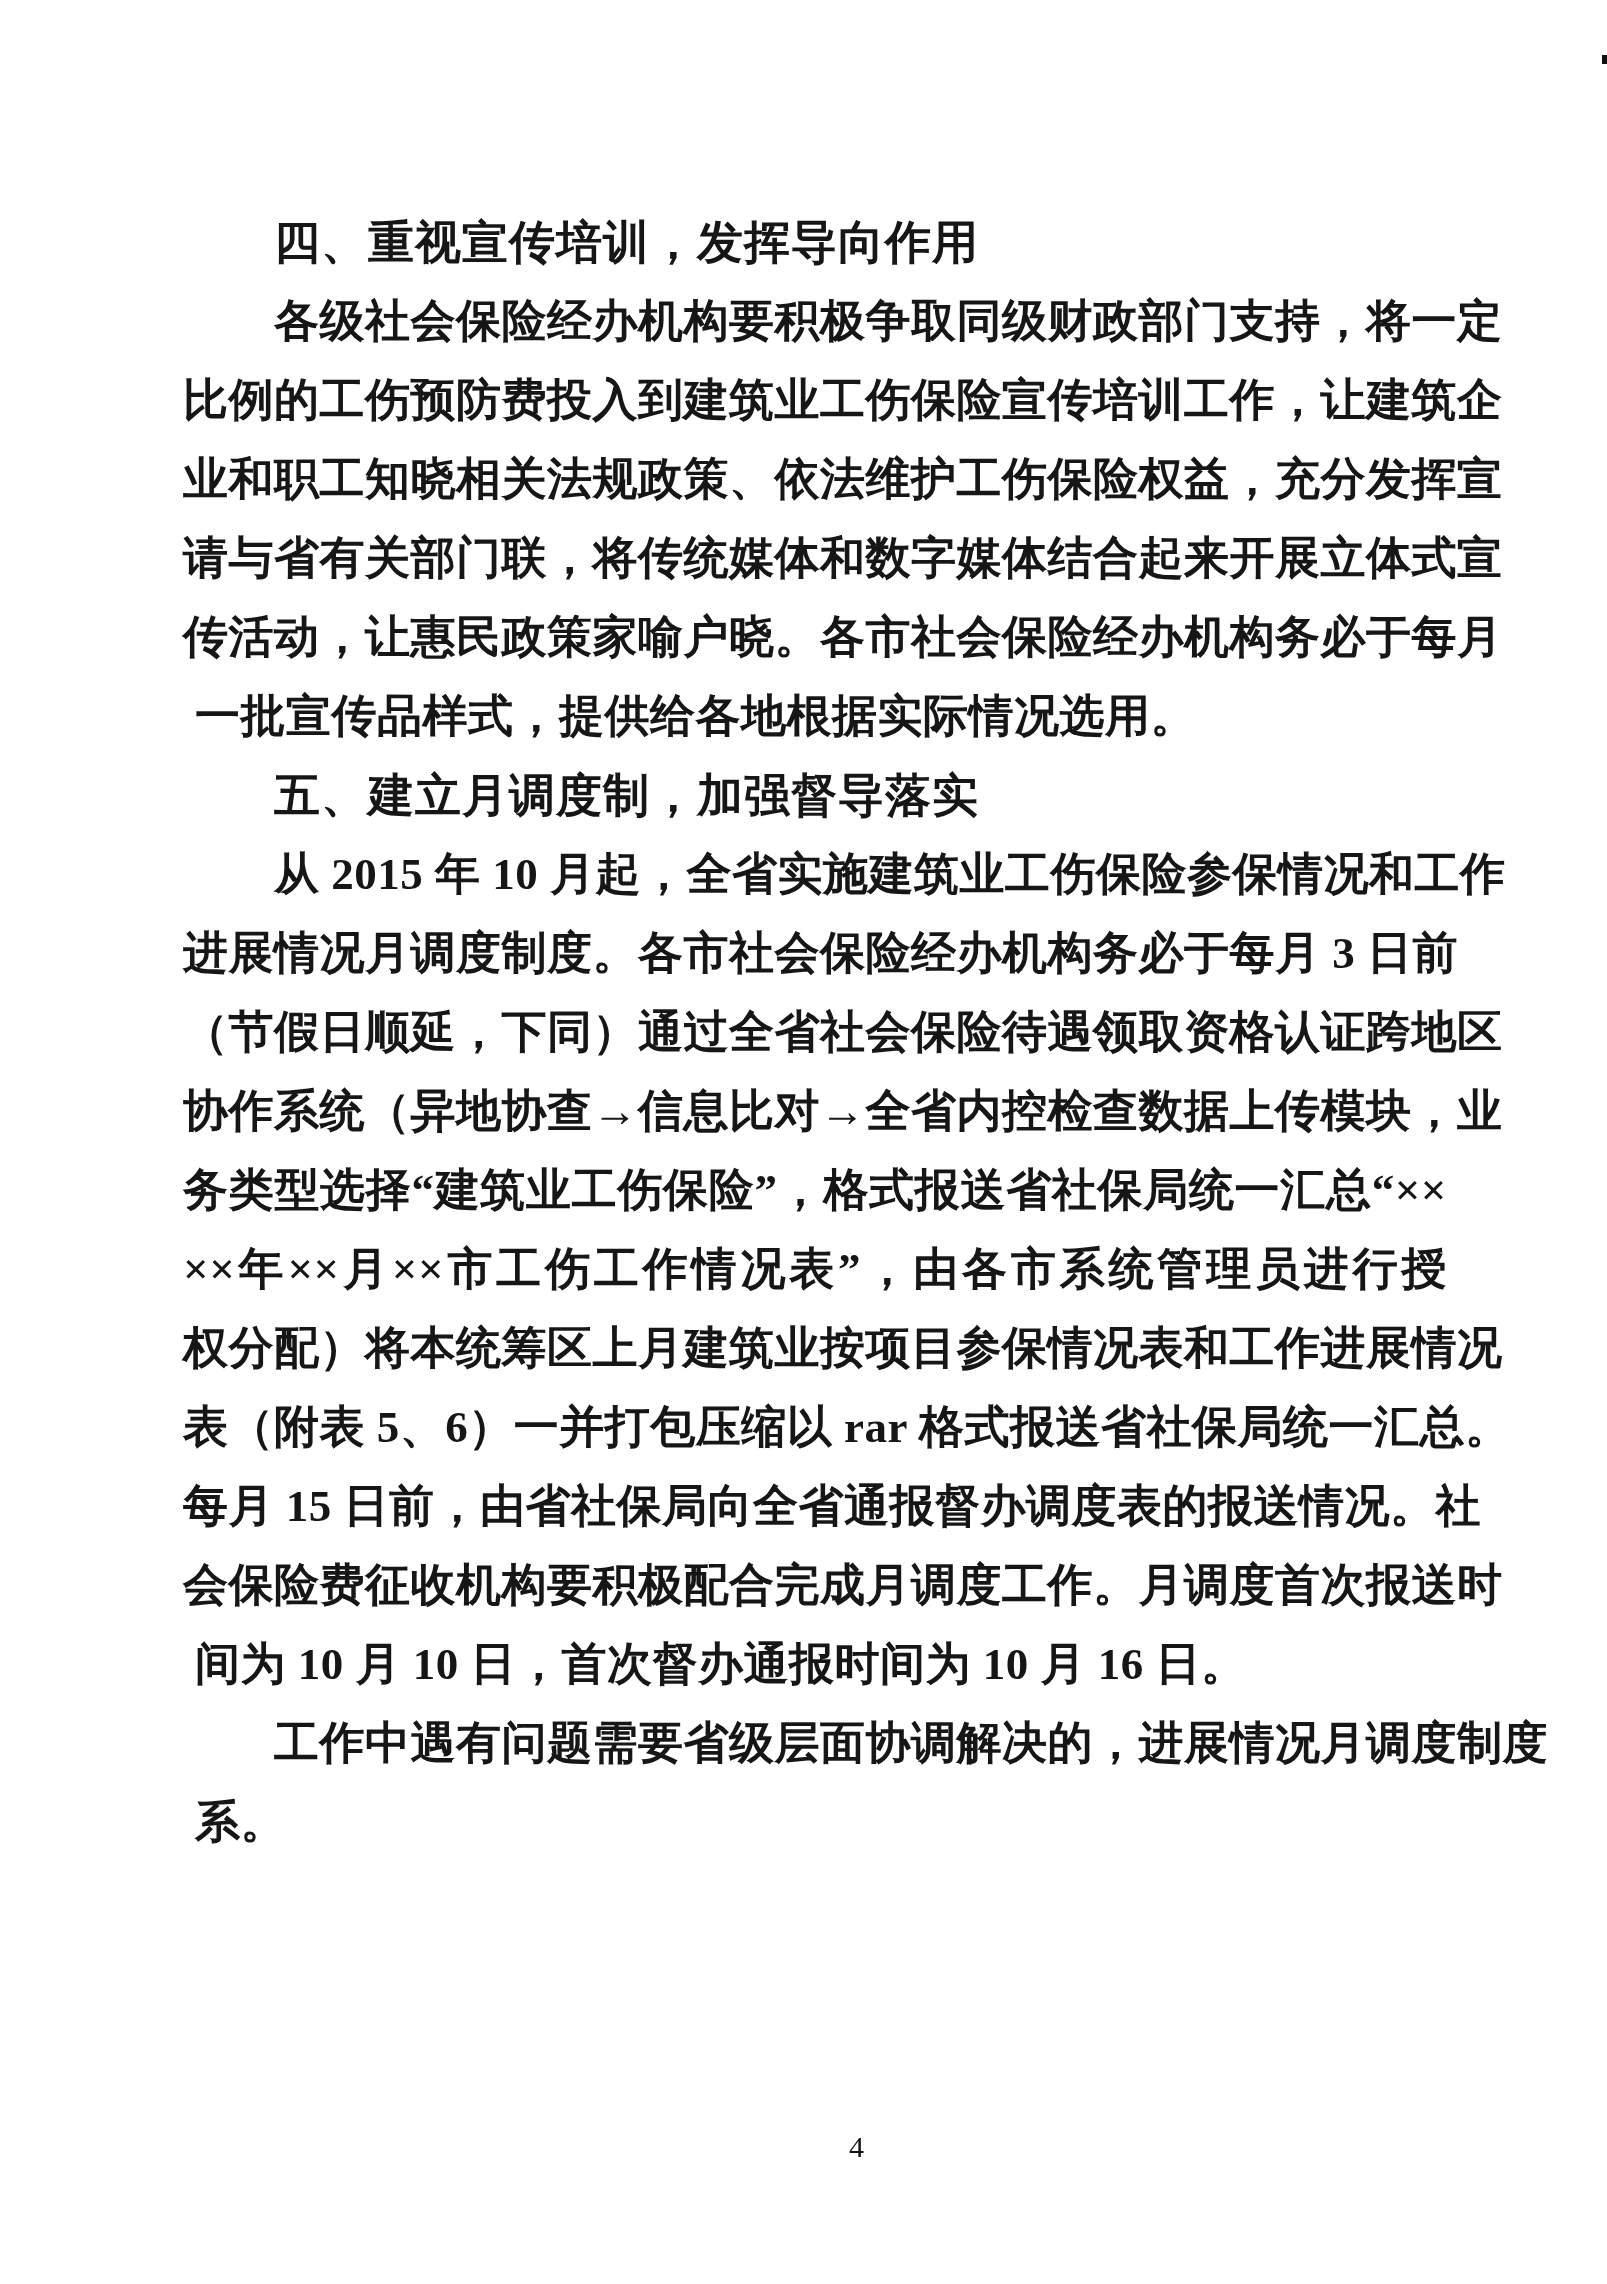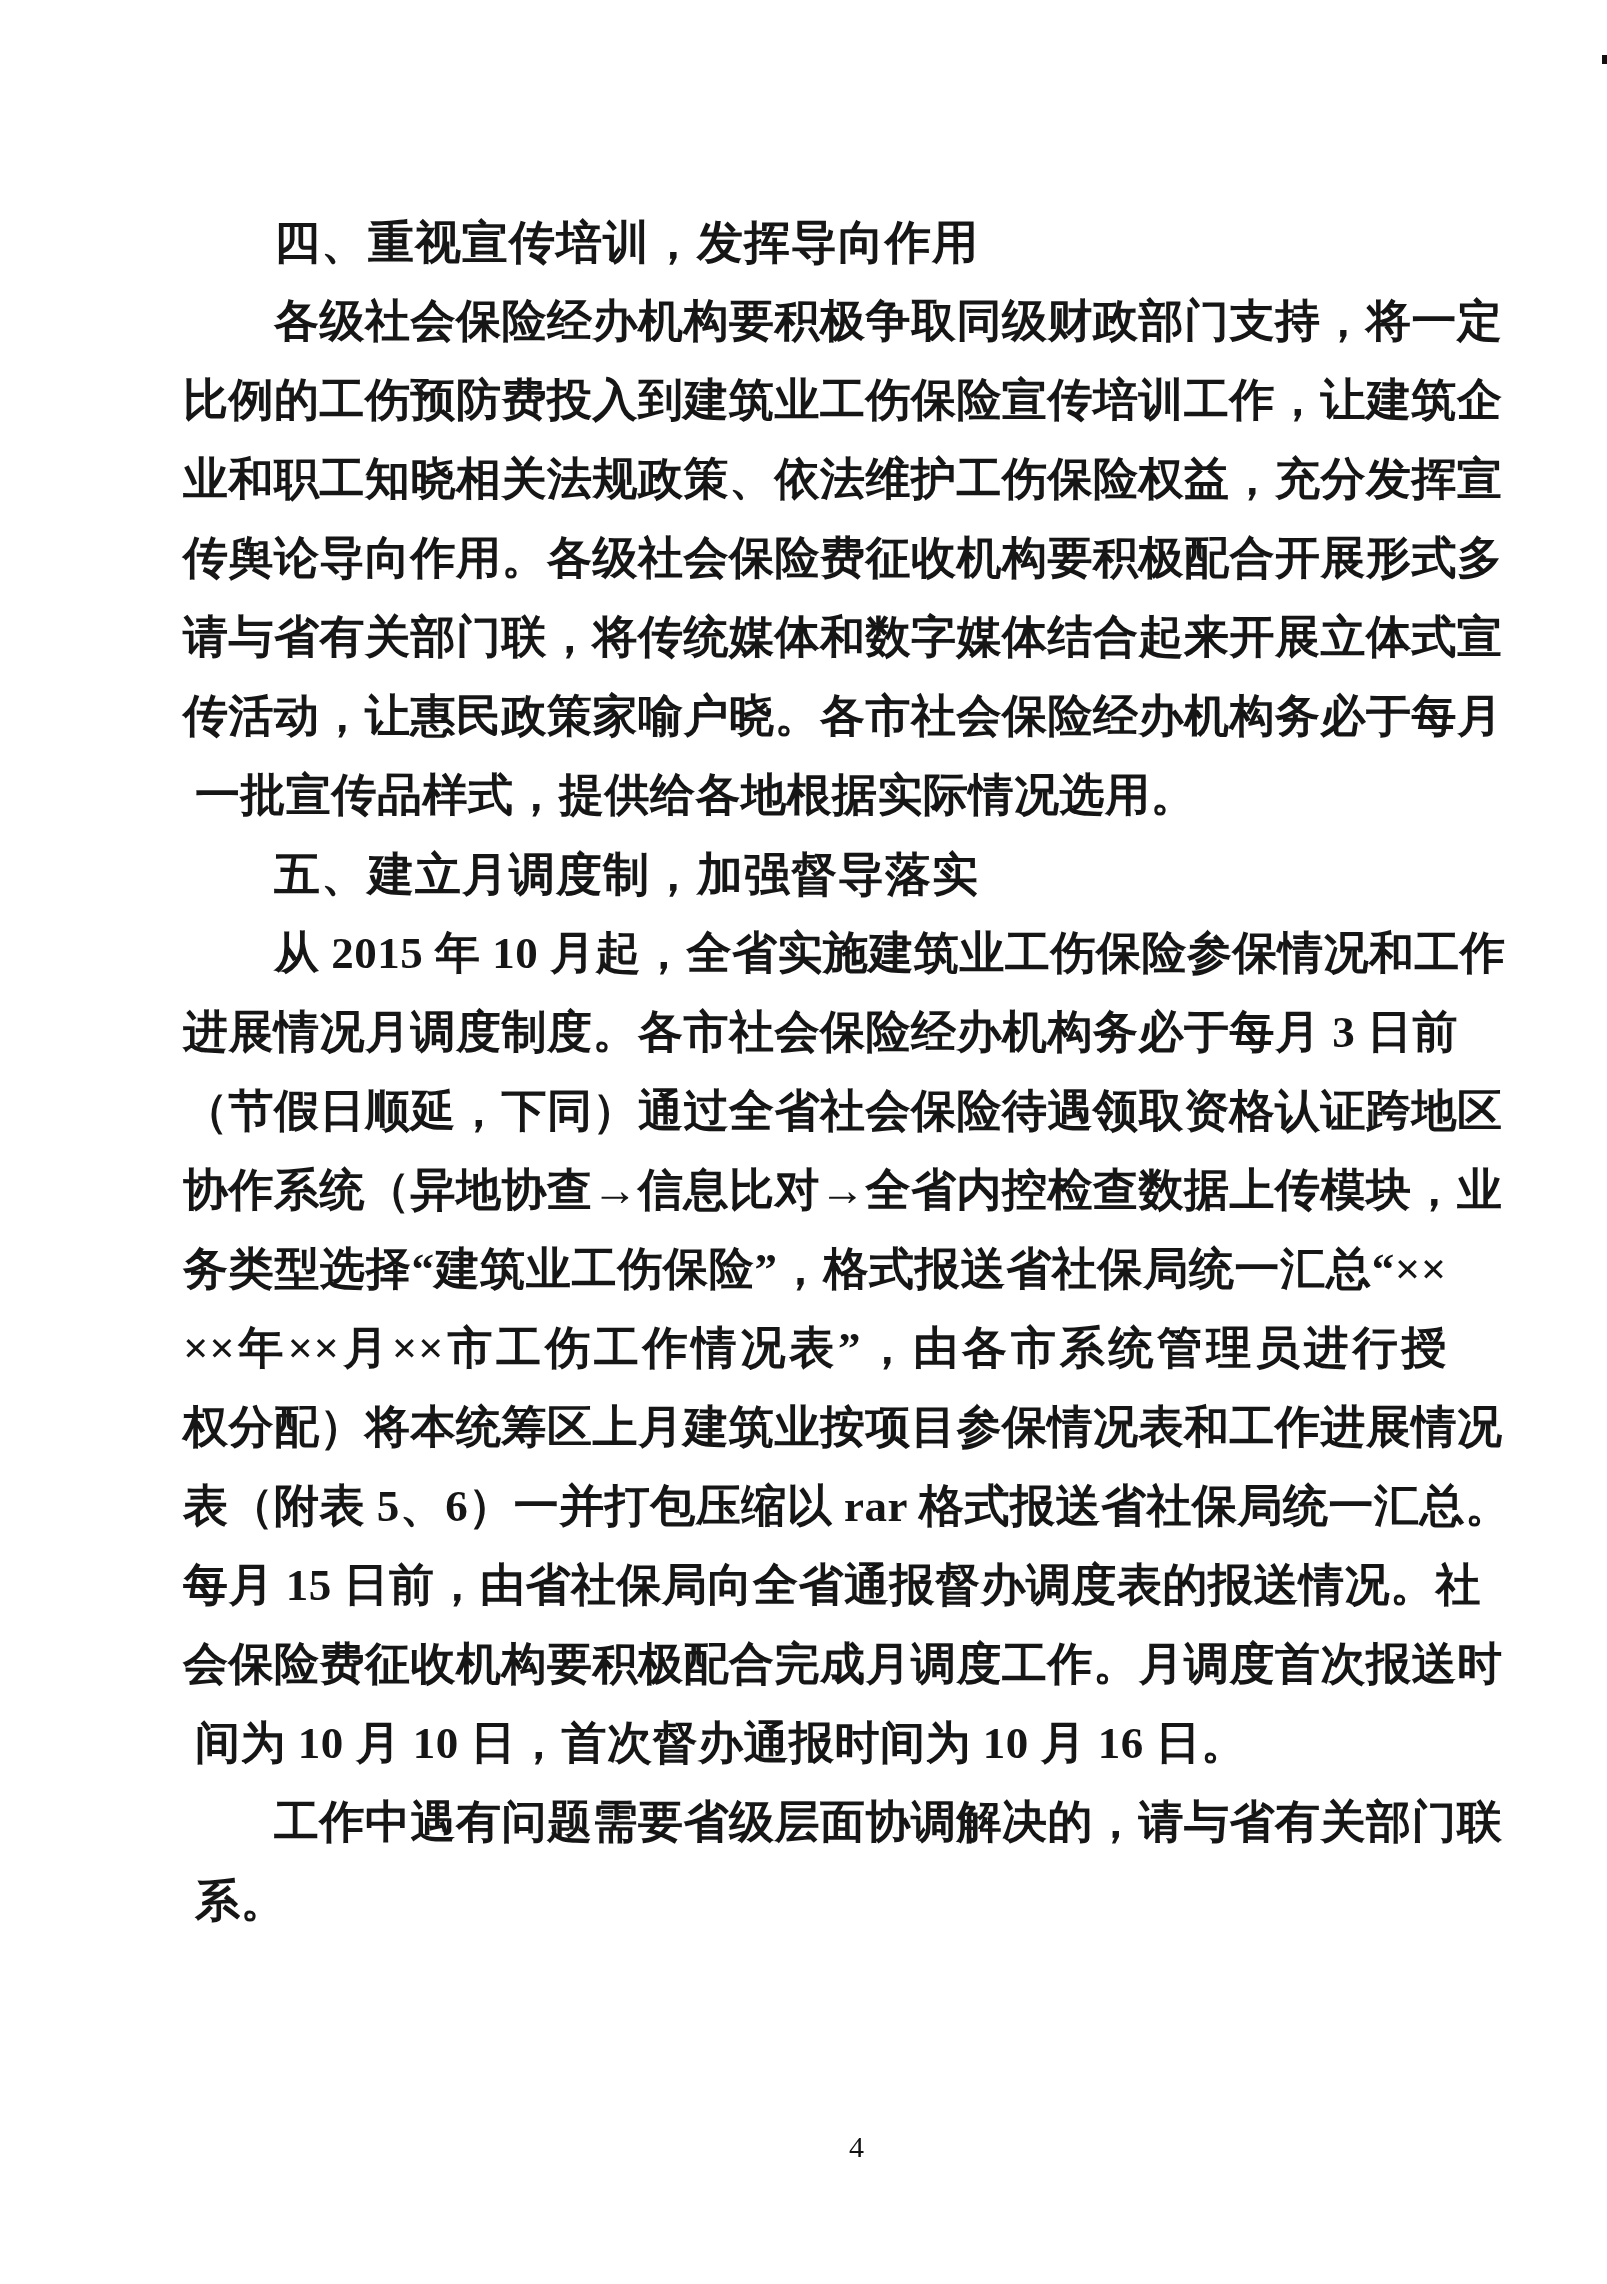--- a/index.html
+++ b/index.html
@@ -74,40 +74,39 @@
 
   <div class="scan-speck"></div>
 
   <div class="content">
 
     <div class="line heading">四、重视宣传培训，发挥导向作用</div>
 
     <div class="line indent">各级社会保险经办机构要积极争取同级财政部门支持，将一定</div>
     <div class="line">比例的工伤预防费投入到建筑业工伤保险宣传培训工作，让建筑企</div>
     <div class="line">业和职工知晓相关法规政策、依法维护工伤保险权益，充分发挥宣</div>
-    <div class="line">传舆论导向作用。各级社会保险费征收机构要积极配合开展形式多</div>
     <div class="line">请与省有关部门联，将传统媒体和数字媒体结合起来开展立体式宣</div>
     <div class="line">传活动，让惠民政策家喻户晓。各市社会保险经办机构务必于每月</div>
     <div class="line last">一批宣传品样式，提供给各地根据实际情况选用。</div>
 
     <div class="line heading">五、建立月调度制，加强督导落实</div>
 
     <div class="line indent">从 2015 年 10 月起，全省实施建筑业工伤保险参保情况和工作</div>
     <div class="line">进展情况月调度制度。各市社会保险经办机构务必于每月 3 日前</div>
     <div class="line">（节假日顺延，下同）通过全省社会保险待遇领取资格认证跨地区</div>
     <div class="line">协作系统（异地协查→信息比对→全省内控检查数据上传模块，业</div>
     <div class="line">务类型选择“建筑业工伤保险”，格式报送省社保局统一汇总“××</div>
     <div class="line">××年××月××市工伤工作情况表”，由各市系统管理员进行授</div>
     <div class="line">权分配）将本统筹区上月建筑业按项目参保情况表和工作进展情况</div>
     <div class="line">表（附表 5、6）一并打包压缩以 rar 格式报送省社保局统一汇总。</div>
     <div class="line">每月 15 日前，由省社保局向全省通报督办调度表的报送情况。社</div>
     <div class="line">会保险费征收机构要积极配合完成月调度工作。月调度首次报送时</div>
     <div class="line last">间为 10 月 10 日，首次督办通报时间为 10 月 16 日。</div>
 
-    <div class="line indent">工作中遇有问题需要省级层面协调解决的，请与省有关部门联</div>
+    <div class="line indent">工作中遇有问题需要省级层面协调解决的，进展情况月调度制度</div>
     <div class="line last">系。</div>
 
   </div>
 
   <div class="page-number">4</div>
 
 </div>
 
 
 </body></html>

